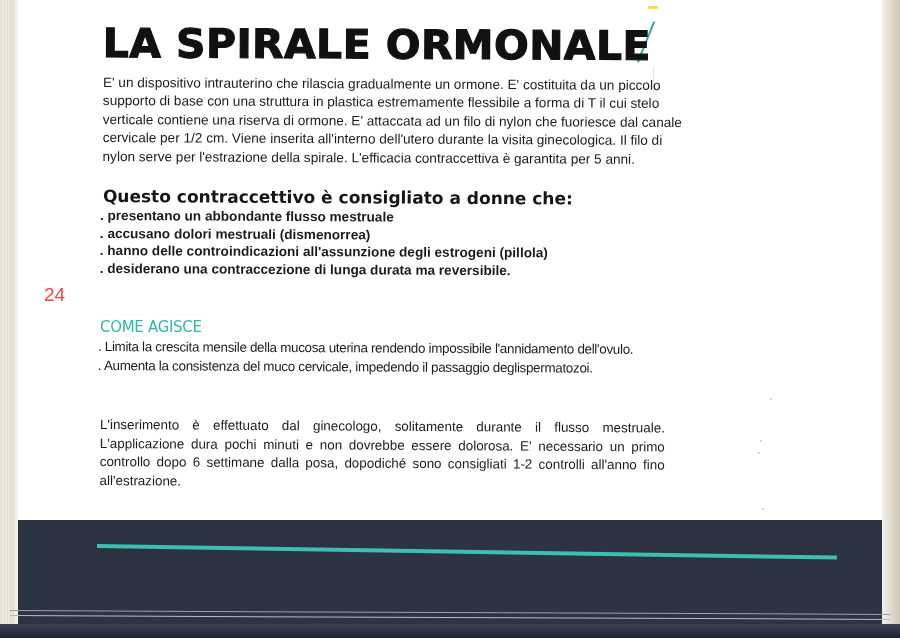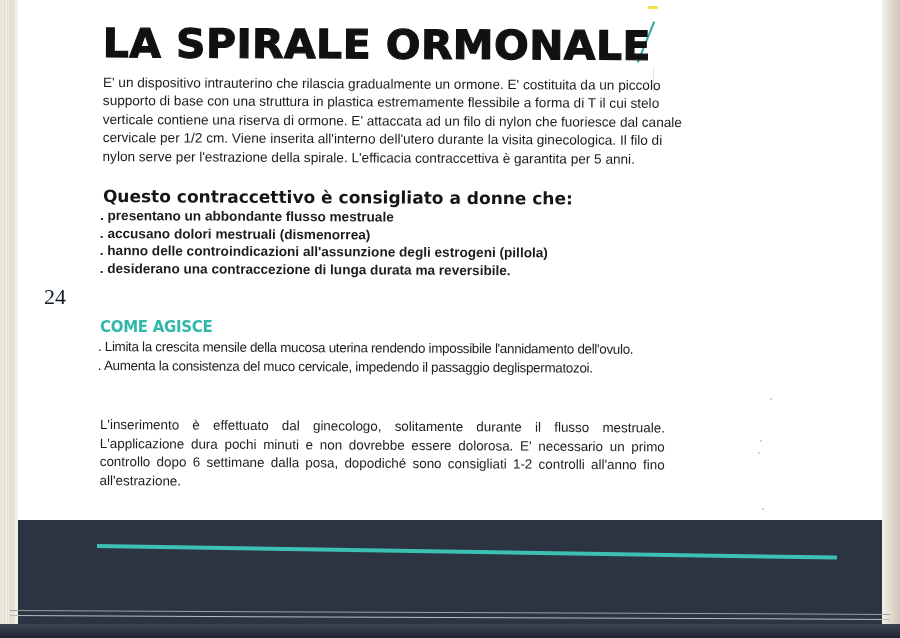--- a/index.html
+++ b/index.html
@@ -54,25 +54,25 @@
       transform: rotate(0.3deg); transform-origin: left top;
     }
     .rec-list {
       position: absolute; left: 100px; top: 207px; list-style: none;
       font-weight: bold; font-size: 13.6px; line-height: 17.6px;
       transform: rotate(0.3deg); transform-origin: left top;
     }
     .rec-list li { white-space: nowrap; }
     .page-number {
       position: absolute; left: 44px; top: 284px;
-      font-family: Liberation Serif, serif; font-size: 22px; color: #0f172a;
+      font-family: Liberation Sans, sans-serif; font-size: 19px; color: #ef4444;
     }
     .section-title {
       position: absolute; left: 100px;
-      font-weight: bold; font-size: 15px; color: #2fb8aa;
+      font-weight: normal; font-size: 15px; color: #2fb8aa;
       font-family: "DejaVu Sans", sans-serif;
       letter-spacing: -0.3px;
     }
     .s1-title { top: 318px; }
     .s2-title { top: 397px; }
     .s1-list {
       position: absolute; left: 98px; top: 338px; list-style: none;
       font-size: 13.4px; line-height: 18.6px; letter-spacing: -0.3px;
       transform: rotate(0.3deg); transform-origin: left top;
     }

